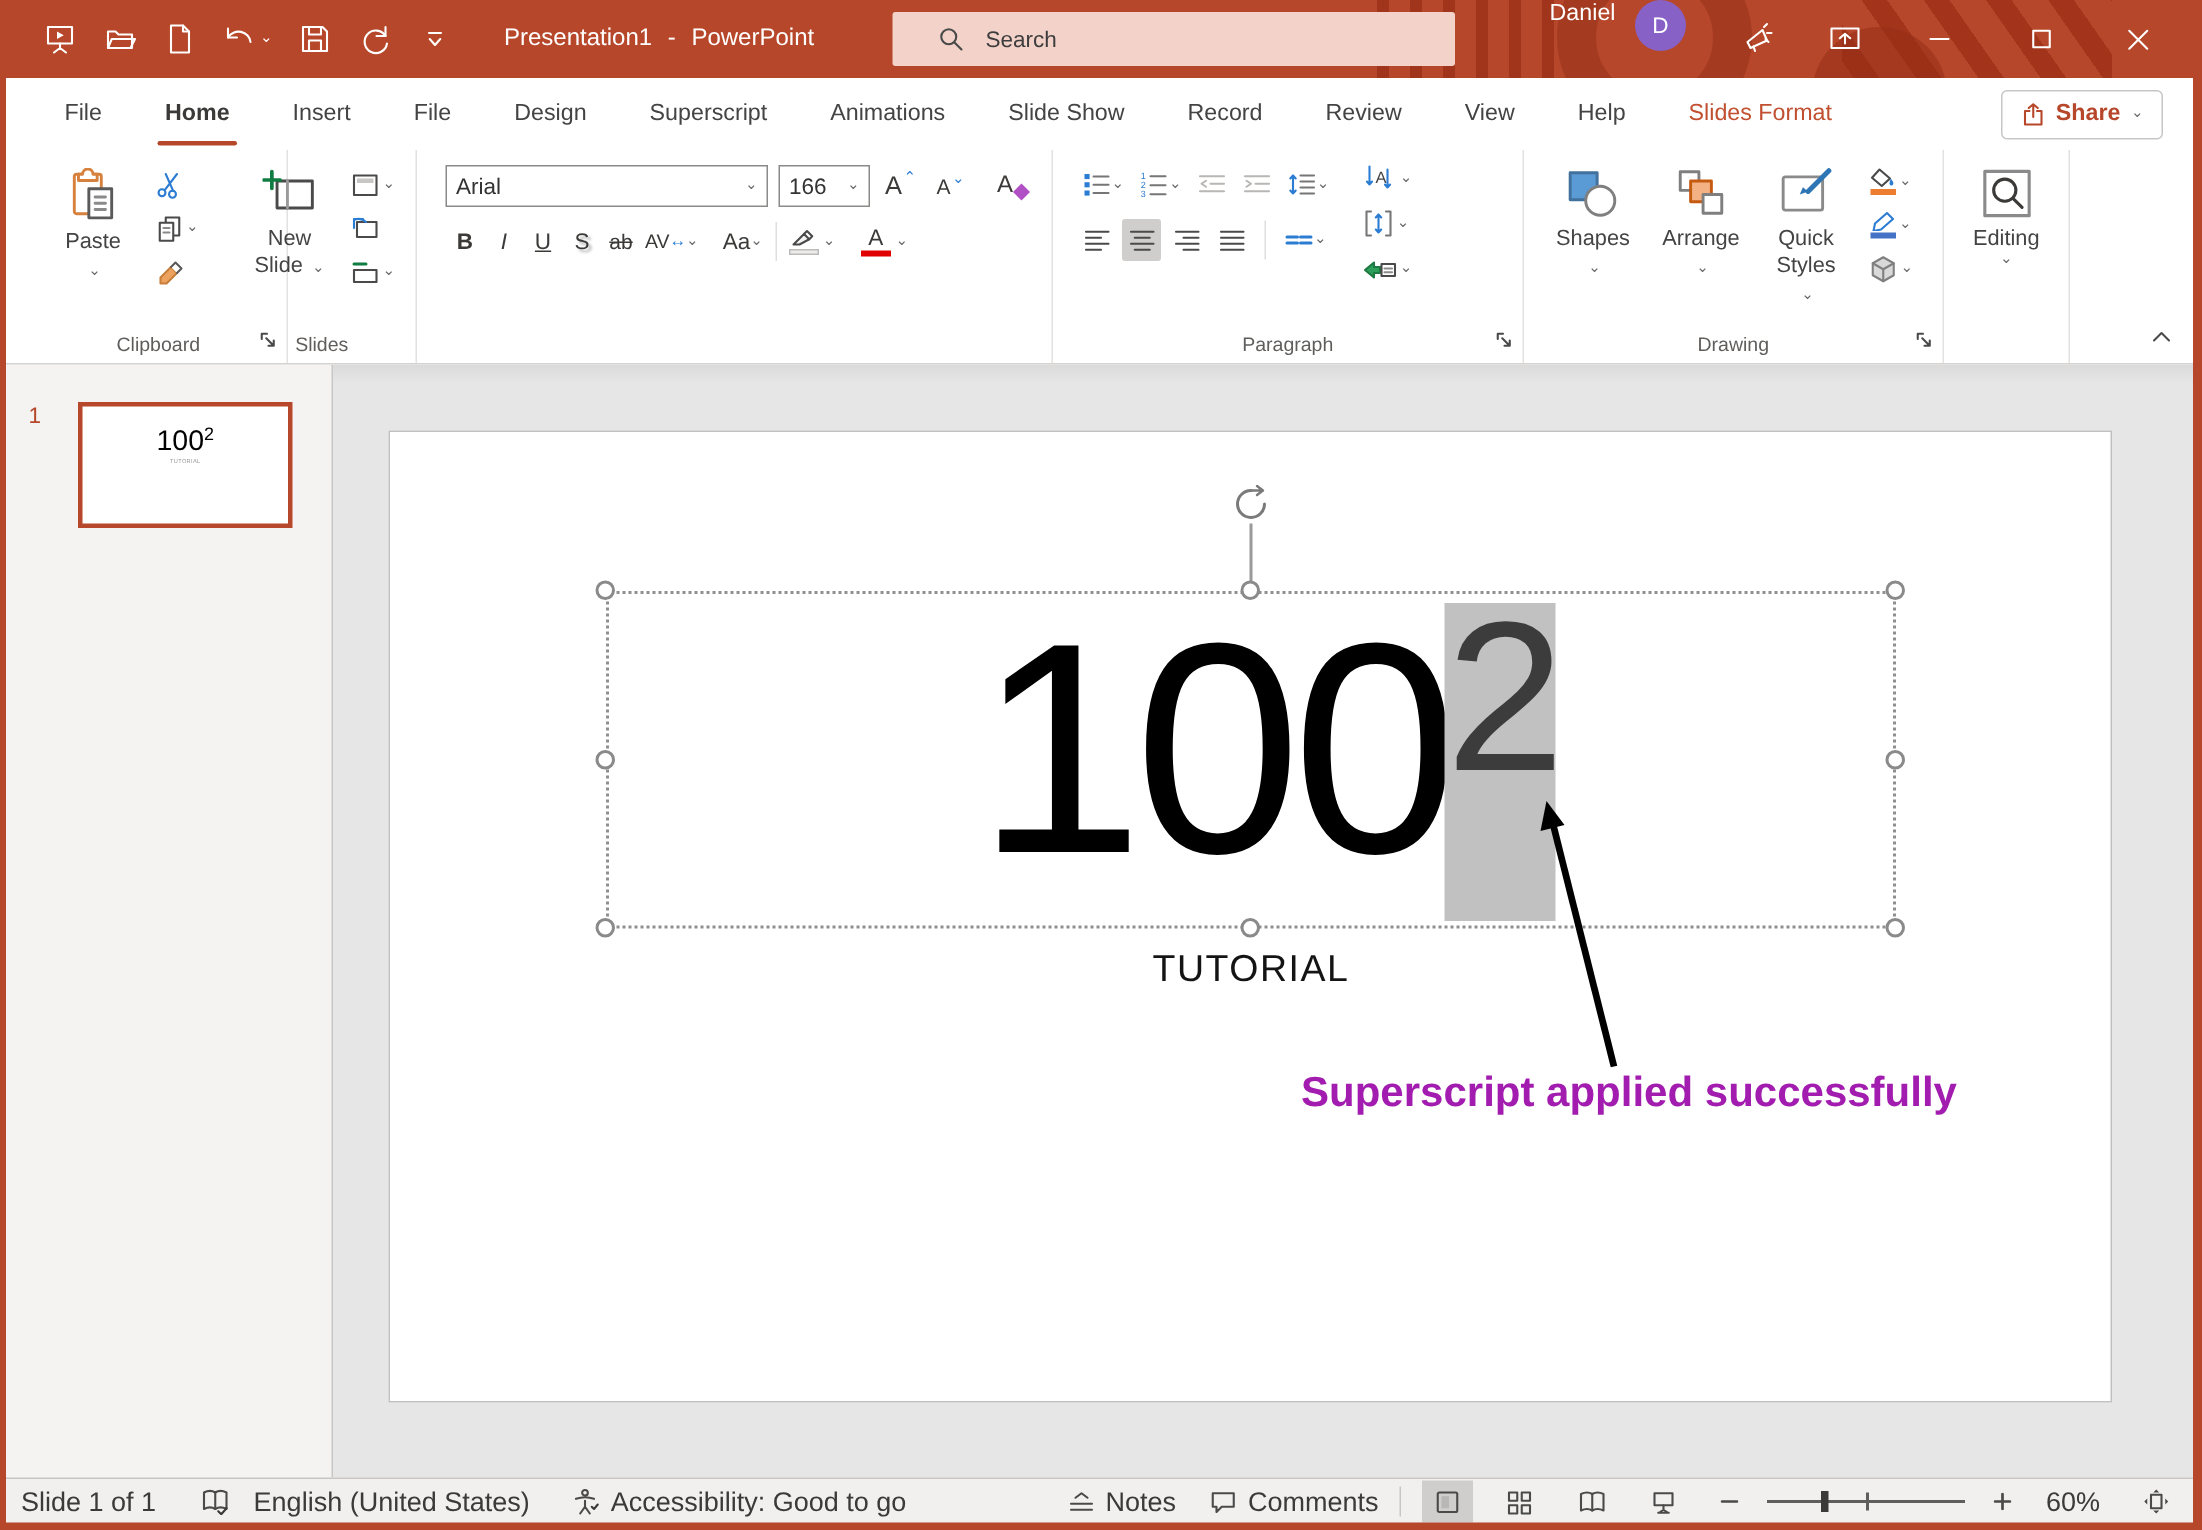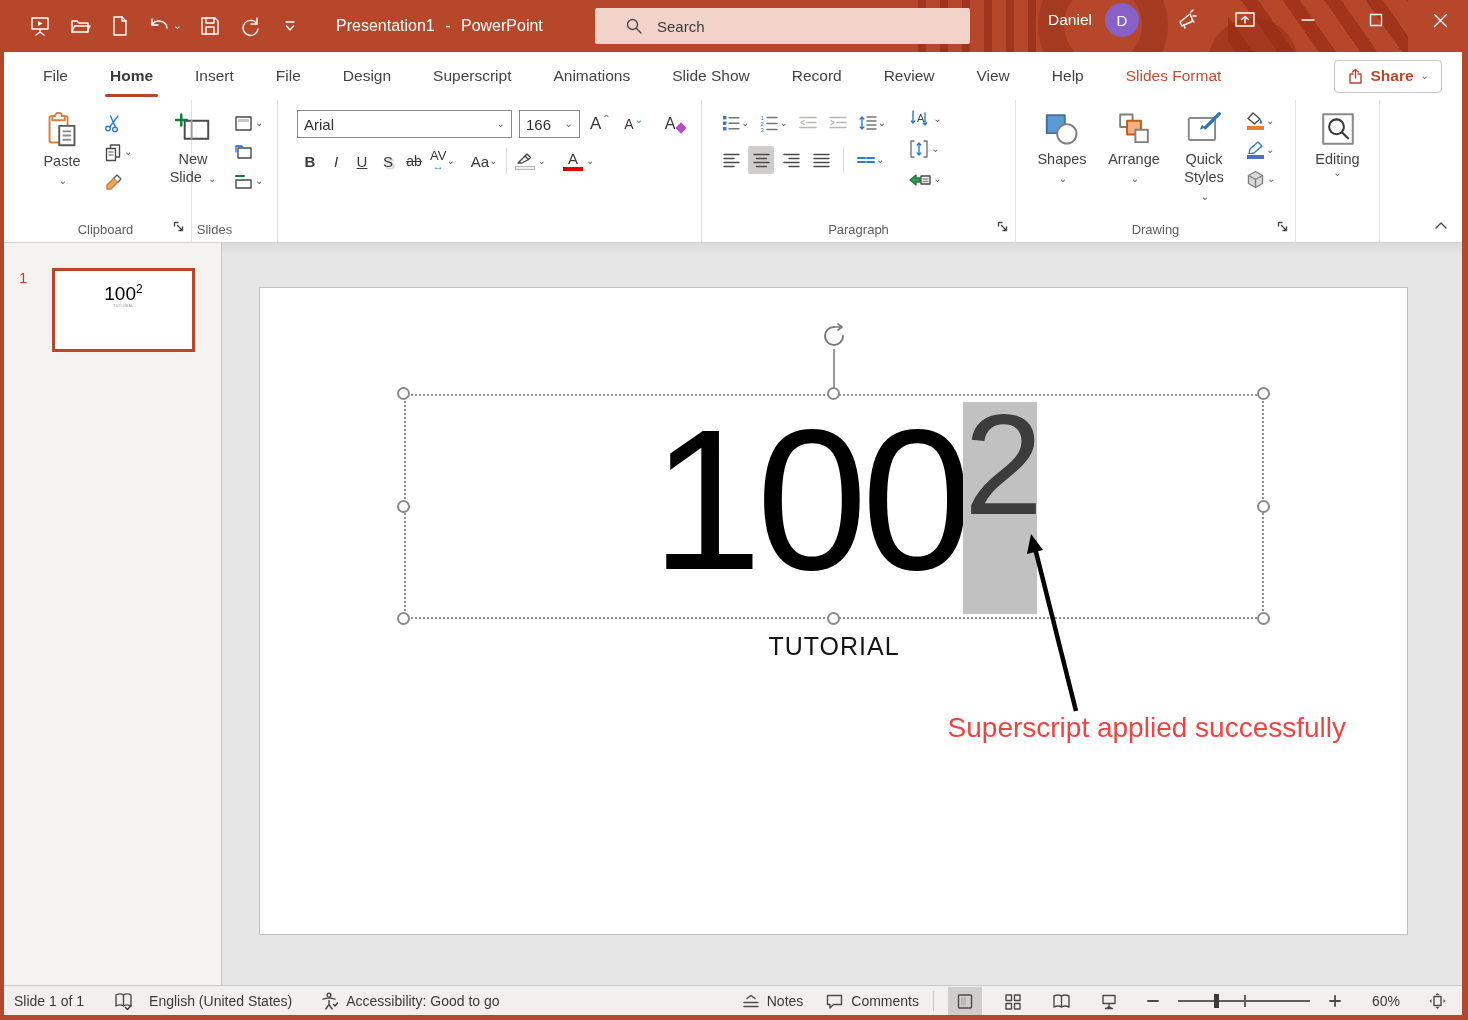--- a/index.html
+++ b/index.html
@@ -15,21 +15,21 @@
   .deco.stripes2{right:430px;top:-30px;width:120px;height:130px;background:repeating-linear-gradient(90deg,rgba(150,45,22,.7) 0 8px,transparent 8px 22px)}
   .deco.circ2{right:170px;top:18px;width:90px;height:90px;border-radius:50%;background:rgba(150,45,22,.55)}
   .qat{display:flex;align-items:center;gap:4px;margin-left:22px;z-index:2}
   .qbtn{width:36px;height:34px;display:flex;align-items:center;justify-content:center;border-radius:3px}
   .qbtn.withchev{width:46px;gap:3px}
   .chev-w{color:#fff;font-size:10px;line-height:1}
   .tb-title{color:#fff;font-size:16px;margin-left:28px;word-spacing:6px;white-space:nowrap;z-index:2}
   .searchbox{position:absolute;left:595px;top:8px;width:375px;height:36px;background:#f2d2c9;border-radius:2px;display:flex;align-items:center;padding-left:30px;gap:14px;z-index:3}
   .searchbox input{border:none;outline:none;background:transparent;font-size:15px;color:#333;font-family:"Liberation Sans",sans-serif;width:250px}
   .searchbox input::placeholder{color:#3d3d3d;opacity:1}
-  .tb-right{position:absolute;right:1px;top:0;height:40px;display:flex;align-items:center;z-index:4}
+  .tb-right{position:absolute;right:16px;top:0;height:40px;display:flex;align-items:flex-start;z-index:4}
   .username{color:#fff;font-size:15.5px;margin-right:13px}
   .avatar{width:34px;height:34px;border-radius:50%;background:#8761c5;color:#fff;font-size:15px;display:flex;align-items:center;justify-content:center;margin-right:26px}
   .tbicon{width:44px;height:52px;display:flex;align-items:center;justify-content:center}
   .winbtn{width:46px;height:52px;display:flex;align-items:center;justify-content:center}
 
   
   .tabrow{position:absolute;left:0;top:52px;width:1468px;height:48px;background:#fff;display:flex;align-items:stretch;padding-left:22px}
   .tab{position:relative;display:flex;align-items:center;padding:0 21px;font-size:15.5px;color:#444;cursor:default;white-space:nowrap}
   .tab.active{color:#3b3a39;font-weight:700}
   .tab.active::after{content:"";position:absolute;left:16px;right:16px;bottom:3px;height:3px;background:#b7472a;border-radius:2px}
@@ -69,25 +69,25 @@
   
   .slide{position:absolute;left:259px;top:287px;width:1149px;height:648px;background:#fff;border:1px solid #c2c0be;z-index:6}
   .selbox{position:absolute;left:144px;top:106px;width:860px;height:225px;border:2px dotted #8f8f8f}
   .handle{position:absolute;width:13px;height:13px;border-radius:50%;background:#fff;border:2.5px solid #8a8a8a;z-index:4}
   .stem{position:absolute;left:573px;top:61px;width:2px;height:45px;background:#9a9a9a}
   .rotate{position:absolute;left:561px;top:35px;z-index:4}
   .bigtext{position:absolute;left:391px;top:112px;font-size:200px;line-height:1;letter-spacing:-6px;color:#000;white-space:nowrap;z-index:2}
   .hl{position:absolute;left:703px;top:114px;width:74px;height:212px;background:#c1c1c1;z-index:2}
   .hl span{display:block;font-size:142px;line-height:1;margin-top:-8px;margin-left:1px;color:#3c3c3c}
   .subtitle{position:absolute;left:144px;top:344px;width:860px;text-align:center;font-size:25px;letter-spacing:1px;color:#141414}
-  .annotation{position:absolute;left:566px;top:424px;width:520px;text-align:right;font-size:28px;font-weight:400;color:#ef4444;z-index:3}
+  .annotation{position:absolute;left:566px;top:424px;width:520px;text-align:center;font-size:28px;font-weight:700;color:#a21caf;z-index:3}
   .arrow-svg{position:absolute;left:0;top:0;width:1149px;height:648px;pointer-events:none;z-index:3}
 
   
-  .statusbar{position:absolute;left:0;top:985px;width:1468px;height:30px;background:#f1f0ef;border-top:1px solid #c9c7c5;font-size:14px;color:#3b3a39;z-index:10}
+  .statusbar{position:absolute;left:0;top:985px;width:1468px;height:30px;background:#f1f0ef;border-top:1px solid #c9c7c5;font-size:18px;color:#3b3a39;z-index:10}
   .sb-left{position:absolute;left:14px;top:0;height:30px;display:flex;align-items:center;gap:16px}
   .sb-item{display:flex;align-items:center;gap:7px;white-space:nowrap}
   .sb-right{position:absolute;right:14px;top:0;height:30px;display:flex;align-items:center}
   .viewbtn{width:34px;height:28px;display:flex;align-items:center;justify-content:center}
   .viewbtn.sel{background:#cfcecd}
   .ztrack{position:relative;width:132px;height:28px;display:flex;align-items:center;margin:0 8px}
   .ztrack .line{width:100%;height:2px;background:#5f5e5d}
   .ztrack .tick{position:absolute;left:50%;top:8px;width:2px;height:12px;background:#5f5e5d}
   .ztrack .thumbz{position:absolute;left:27%;top:7px;width:5px;height:14px;background:#3b3a39}
   .zoomlabel{width:42px;text-align:right;margin:0 20px 0 6px}
@@ -372,21 +372,21 @@
           <div class="fbtn" style="text-decoration:underline">
               <span>U</span>
             </div>
           <div class="fbtn" style="text-shadow:2px 2px 2px #b0b0b0">
               <span>S</span>
             </div>
           <div class="fbtn" style="text-decoration:line-through;font-size:14px">
               <span>ab</span>
             </div>
           <div class="fbtn">
-            <span style="display:flex;flex-direction:column;align-items:center;line-height:.8">
+            <span style="display:flex;flex-direction:row;align-items:center;line-height:.8">
                 <span style="font-size:13px">AV</span>
                 <span style="color:#2b7cd3;font-size:11px">↔</span>
               </span>
             <span class="chev">⌄</span>
           </div>
           <div class="fbtn" style="margin-left:10px">
               <span style="font-size:15px">Aa</span>
               <span class="chev">⌄</span>
             </div>
           <div class="vdiv"></div>

